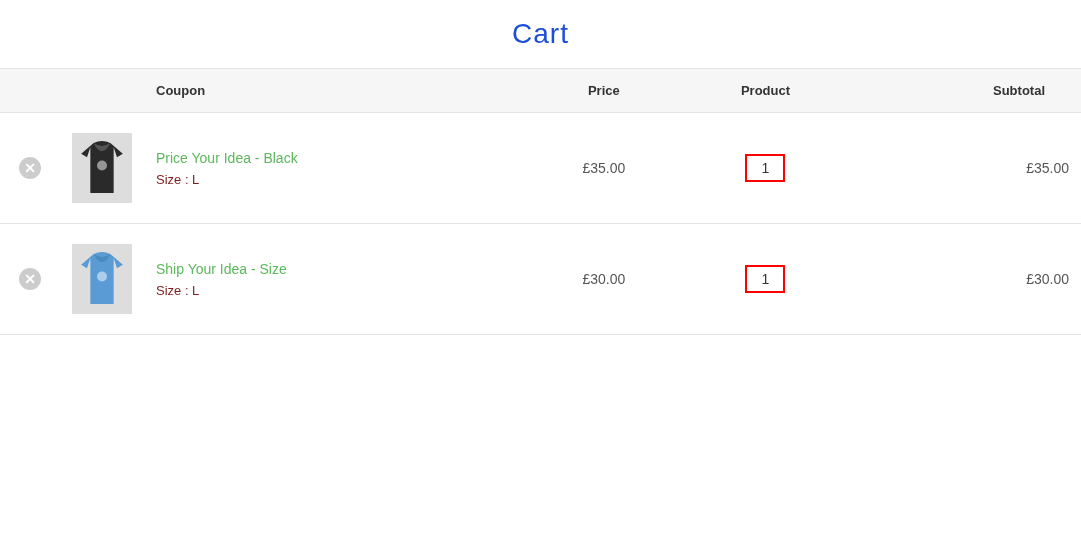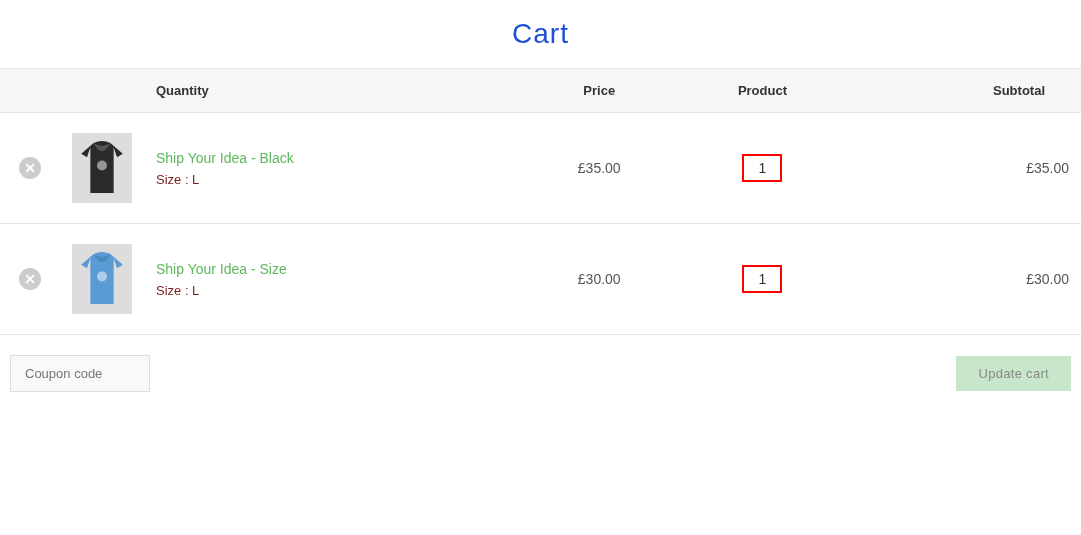--- a/index.html
+++ b/index.html
@@ -149,21 +149,21 @@
 </head>
 <body>
 
 <h1 class="page-title">Cart</h1>
 
 <table class="cart-table">
   <thead class="cart-table-header">
     <tr>
       <th class="col-remove"></th>
       <th class="col-image"></th>
-      <th class="col-product">Quantity</th>
+      <th class="col-product">Coupon</th>
       <th class="col-price">Price</th>
       <th class="col-qty">Product</th>
       <th class="col-subtotal">Subtotal</th>
     </tr>
   </thead>
   <tbody id="cart-tbody">
 
   <tr class="cart-row">
       <td class="col-remove">
         <button class="remove-btn" title="Remove">✕</button>
@@ -171,21 +171,21 @@
       <td class="col-image">
         <div class="product-thumb">
             <svg viewBox="0 0 60 70" xmlns="http://www.w3.org/2000/svg">
       <path fill="#2a2a2a" d="M20,5 Q30,0 40,5 L55,18 L48,22 L44,10 L44,65 L16,65 L16,10 L12,22 L5,18 Z"></path>
       <path fill="#555" d="M20,5 Q30,12 40,5 Q36,14 30,15 Q24,14 20,5Z"></path>
       <circle fill="#fff" opacity="0.5" cx="30" cy="32" r="6"></circle>
     </svg>
           </div>
       </td>
       <td>
-        <div class="product-name">Ship Your Idea - Black</div>
+        <div class="product-name">Price Your Idea - Black</div>
         <div class="product-meta">Size : L</div>
       </td>
       <td class="price-cell">£35.00</td>
       <td class="qty-cell">
         <span class="qty-highlight">1</span>
       </td>
       <td class="subtotal-cell">£35.00</td>
     </tr>
       <tr class="cart-row">
       <td class="col-remove">
@@ -208,16 +208,14 @@
       <td class="qty-cell">
         <span class="qty-highlight">1</span>
       </td>
       <td class="subtotal-cell">£30.00</td>
     </tr>
     </tbody>
 </table>
 
 <div class="cart-footer">
   <div class="coupon-area">
-    <input class="coupon-input" type="text" placeholder="Coupon code" style="">
   </div>
-  <button class="update-cart-btn">Update cart</button>
 </div>
 
 </body></html>

